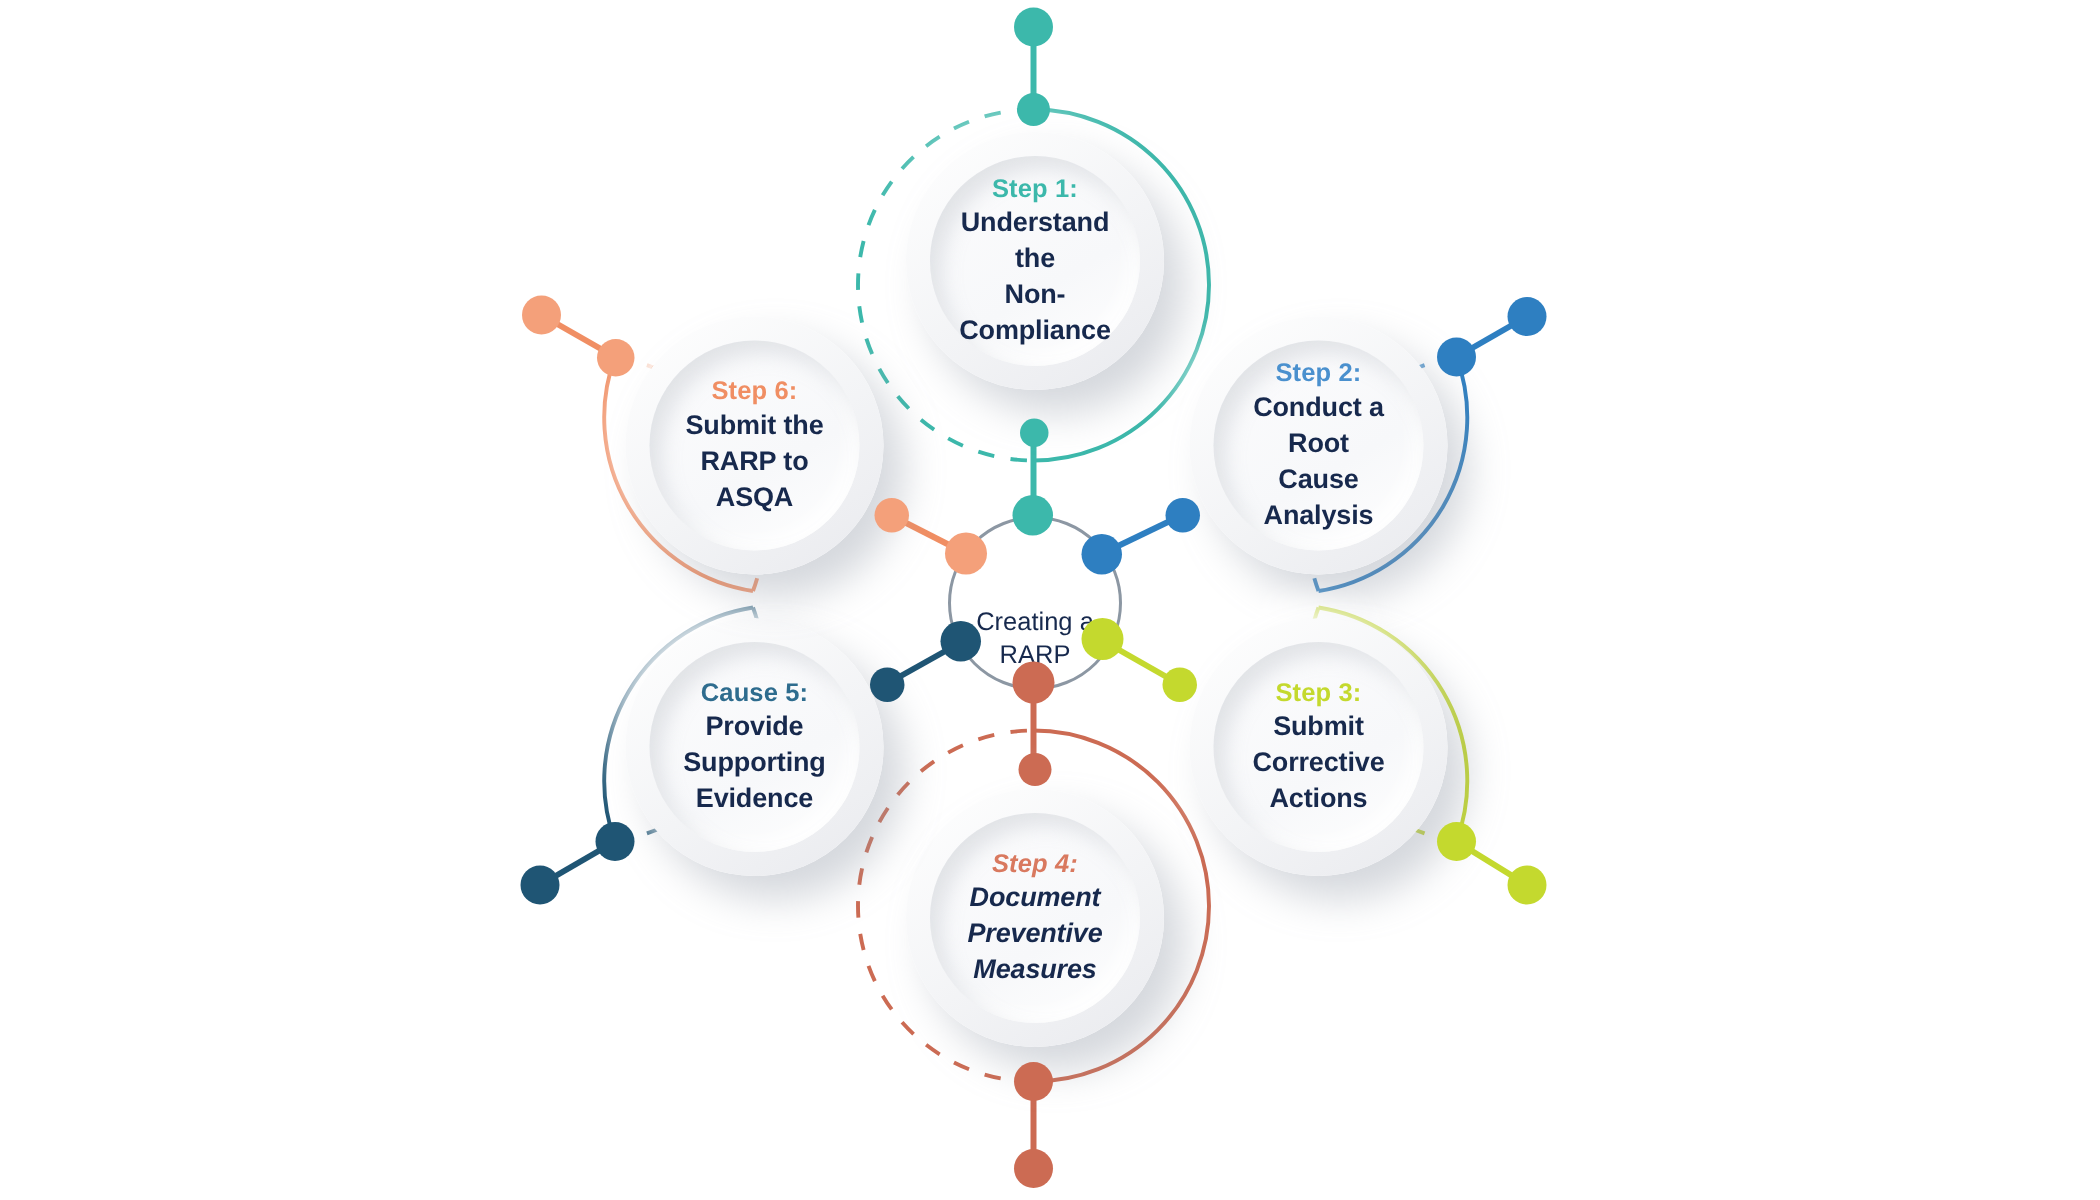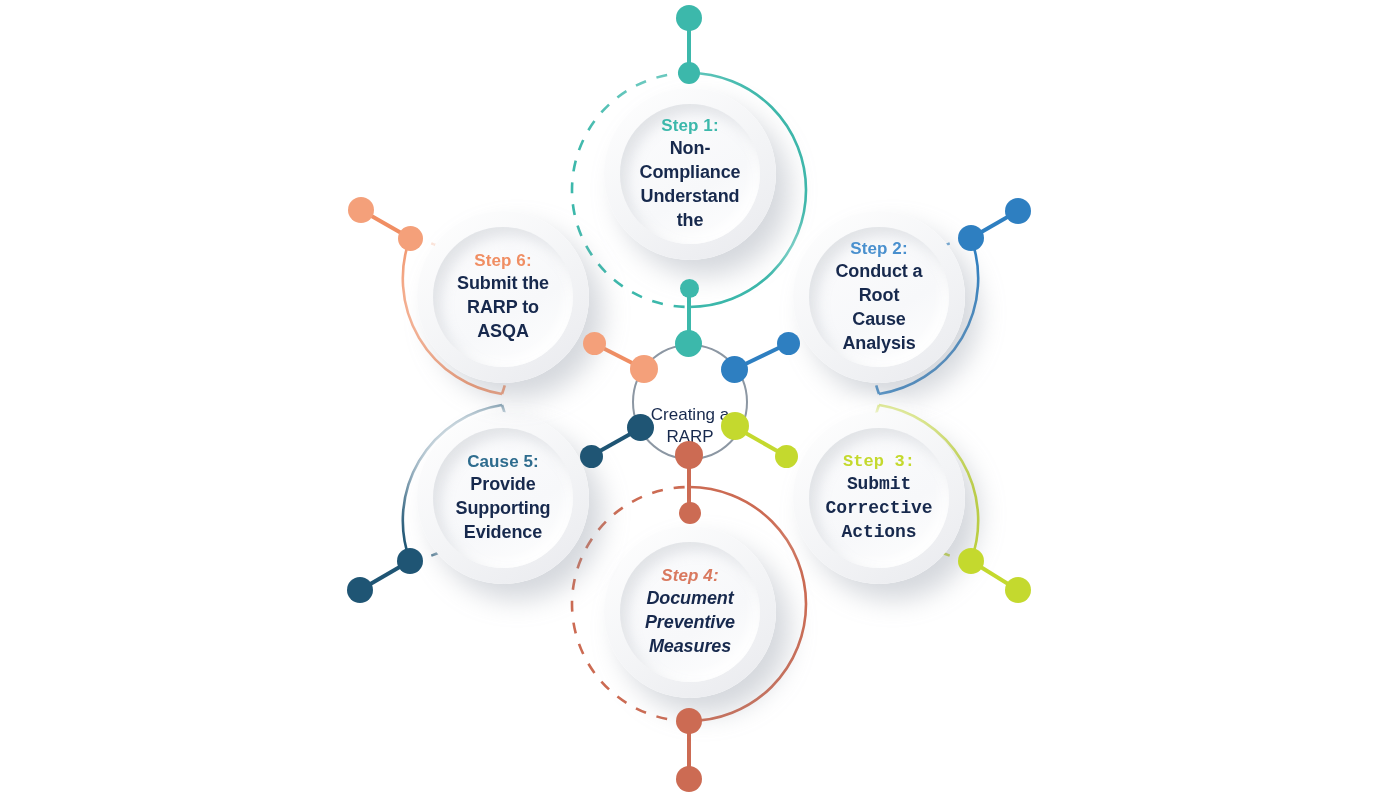--- a/index.html
+++ b/index.html
@@ -78,37 +78,37 @@
       <path d="M 410 238 A 117 117 0 0 1 502 394" fill="none" stroke="#F08E63" stroke-width="2.6" stroke-dasharray="11 11"></path>
     </g>
     <line x1="361" y1="210" x2="410" y2="238" stroke="#F08E63" stroke-width="4"></line>
     <line x1="593" y1="343" x2="644" y2="369" stroke="#F08E63" stroke-width="4"></line>
   </svg>
 
   <div class="node" style="left:604px;top:88px;width:172px;height:172px;">
     <div class="inset" style="left:16px;top:16px;width:140px;height:140px;">
       <div class="label">
         <div class="steptitle" style="color:#3CB8AB">Step 1:</div>
+        <div class="steptext">Understand the</div>
         <div class="steptext">Non-Compliance</div>
-        <div class="steptext">Understand the</div>
       </div>
     </div>
   </div>
 
   <div class="node" style="left:793px;top:211px;width:172px;height:172px;">
     <div class="inset" style="left:16px;top:16px;width:140px;height:140px;">
       <div class="label">
         <div class="steptitle" style="color:#4A90CE">Step 2:</div>
         <div class="steptext">Conduct a Root</div>
         <div class="steptext">Cause Analysis</div>
       </div>
     </div>
   </div>
 
-  <div class="node" style="left:793px;top:412px;width:172px;height:172px;font-family:Liberation Mono, monospace;">
+  <div class="node" style="left:793px;top:412px;width:172px;height:172px;">
     <div class="inset" style="left:16px;top:16px;width:140px;height:140px;">
       <div class="label">
         <div class="steptitle" style="color:#C4D92E">Step 3:</div>
         <div class="steptext">Submit</div>
         <div class="steptext">Corrective</div>
         <div class="steptext">Actions</div>
       </div>
     </div>
   </div>
 

